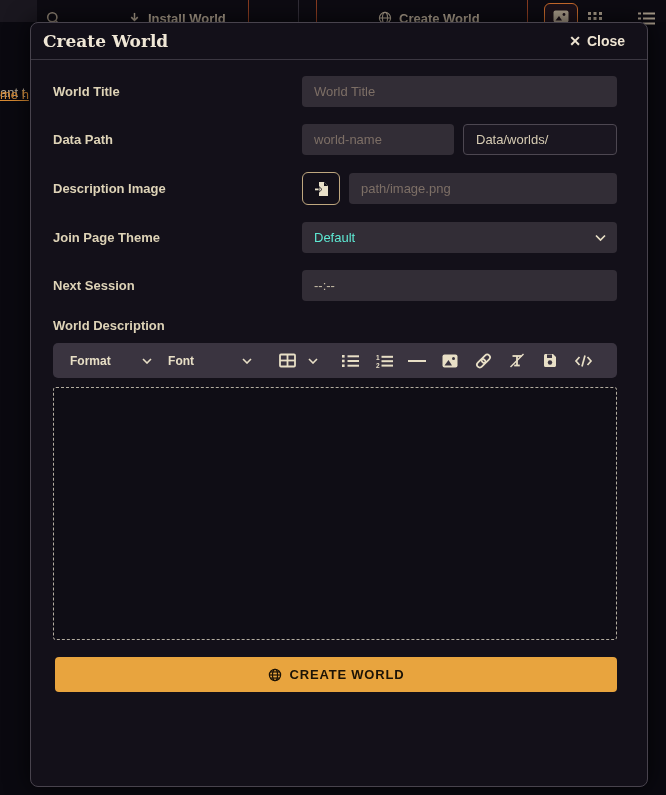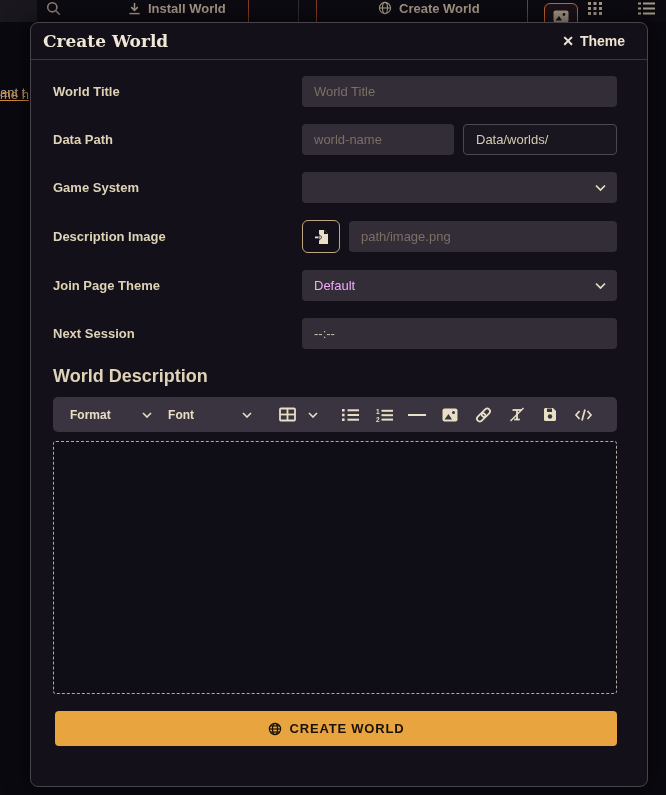--- a/index.html
+++ b/index.html
@@ -9,21 +9,21 @@
     font-family:"Liberation Sans", sans-serif;
     position:relative;
     color:#d6cbb3;
   }
   
   .topbar { position:absolute; top:0; left:0; width:666px; height:22px; background:#0d0b12; }
   .topbar .corner-block { position:absolute; left:0; top:0; width:37px; height:22px; background:#1a171f; }
   .tb-sep { position:absolute; top:0; height:22px; width:1px; }
   .sep-gray { background:#322e38; }
   .sep-orange { background:#8a3c20; }
-  .top-item { position:absolute; top:0; height:16px; display:flex; align-items:center; gap:7px;
+  .top-item { position:absolute; top:10px; height:16px; display:flex; align-items:center; gap:7px;
               color:#a89b89; font-size:13px; font-weight:bold; cursor:pointer; }
   .search-btn { left:46px; }
   .install-tab { left:128px; }
   .create-tab { left:378px; }
   .gallery-tab { left:544px; top:3px; width:34px; height:26px; border:1px solid #c96a2b;
                  border-radius:6px; justify-content:center; background:#1c1119; }
   .grid-btn { left:588px; }
   .list-btn { left:638px; }
   .bg-frag { position:absolute; left:0; font-size:13px; color:#b5a893; white-space:nowrap; }
   .frag1 { top:85px; }
@@ -46,29 +46,29 @@
 
   .f-input, .f-select { height:31px; border-radius:4px; font-size:13px;
     font-family:"Liberation Sans", sans-serif; outline:none; }
   .f-input { background:#322d36; border:none; color:#d6cbb3; padding:0 12px; width:100%; }
   .f-input::placeholder { color:#7d6f66; }
   .f-input.dt::placeholder { color:#c9bfa8; }
   .f-input.outline { background:#1a1620; border:1px solid #4d4751; color:#d6cbb3; }
   .half { flex:1 1 0; min-width:0; }
 
   .f-select { background:#322d36; width:100%; position:relative; display:flex;
-              align-items:center; padding:0 30px 0 12px; color:#f0abfc; cursor:pointer; }
+              align-items:center; padding:0 30px 0 12px; color:#5eead4; cursor:pointer; }
   .f-select .chev { position:absolute; right:11px; top:50%; transform:translateY(-50%);
                     color:#e8dfc6; display:flex; }
 
   .filepick { flex:0 0 38px; height:33px; border:1px solid #bfa77f; border-radius:6px;
               background:transparent; display:flex; align-items:center; justify-content:center;
               color:#e8dfc8; cursor:pointer; }
 
-  .desc-label { margin:6px 0 10px; font-size:18px; font-weight:bold; color:#ded3b7; }
+  .desc-label { margin:6px 0 10px; font-size:13px; font-weight:bold; color:#ded3b7; }
 
   
   .ed-toolbar { margin:0 30px 9px 22px; height:35px; background:#3a3440; border-radius:5px;
                 display:flex; align-items:center; padding:0 17px; color:#e8dfc6; }
   .tb-drop { display:flex; align-items:center; justify-content:space-between; cursor:pointer;
              font-size:12px; font-weight:bold; }
   .tb-format { width:84px; margin-right:16px; }
   .tb-font { width:86px; margin-right:27px;gap:44px; }
   .tb-table { width:40px; margin-right:16px; }
   .tb-btn { width:34px; display:flex; justify-content:center; align-items:center; cursor:pointer; }
@@ -167,54 +167,41 @@
 
 <span class="bg-frag frag1">ant t</span>
 <span class="bg-frag frag2">me h</span>
 
 <div class="dialog">
 
   <div class="dlg-header">
     <span class="dlg-title">Create World</span>
     <span class="dlg-close">
       <span>✕</span>
-      <span>Theme</span>
+      <span>Close</span>
     </span>
   </div>
 
   <div class="dlg-form">
 
     <div class="frow">
       <span class="flabel">World Title</span>
       <div class="fields">
         <input class="f-input" type="text" placeholder="World Title" style="">
       </div>
     </div>
 
     <div class="frow">
       <span class="flabel">Data Path</span>
       <div class="fields">
         <input class="f-input half" type="text" placeholder="world-name" style="">
         <input class="f-input outline half" type="text" value="Data/worlds/" style="">
       </div>
     </div>
 
-    <div class="frow">
-      <span class="flabel">Game System</span>
-      <div class="fields">
-        <div class="f-select">
-          <span></span>
-          <span class="chev">
-            <svg width="11" height="7" viewBox="0 0 11 7" fill="none" stroke="currentColor" stroke-width="1.7">
-              <path d="M1 1l4.5 4.5L10 1"></path>
-            </svg>
-          </span>
-        </div>
-      </div>
-    </div>
 
     <div class="frow">
       <span class="flabel">Description Image</span>
       <div class="fields">
         <button class="filepick">
           <span>
             <svg width="15" height="16" viewBox="0 0 15 16">
               <path d="M5 1h5l4 4v10H5z" fill="#e8dfc8"></path>
               <path d="M10 1v4h4z" fill="#131019"></path>
               <path d="M0 8.4h6" stroke="#131019" stroke-width="4"></path>

